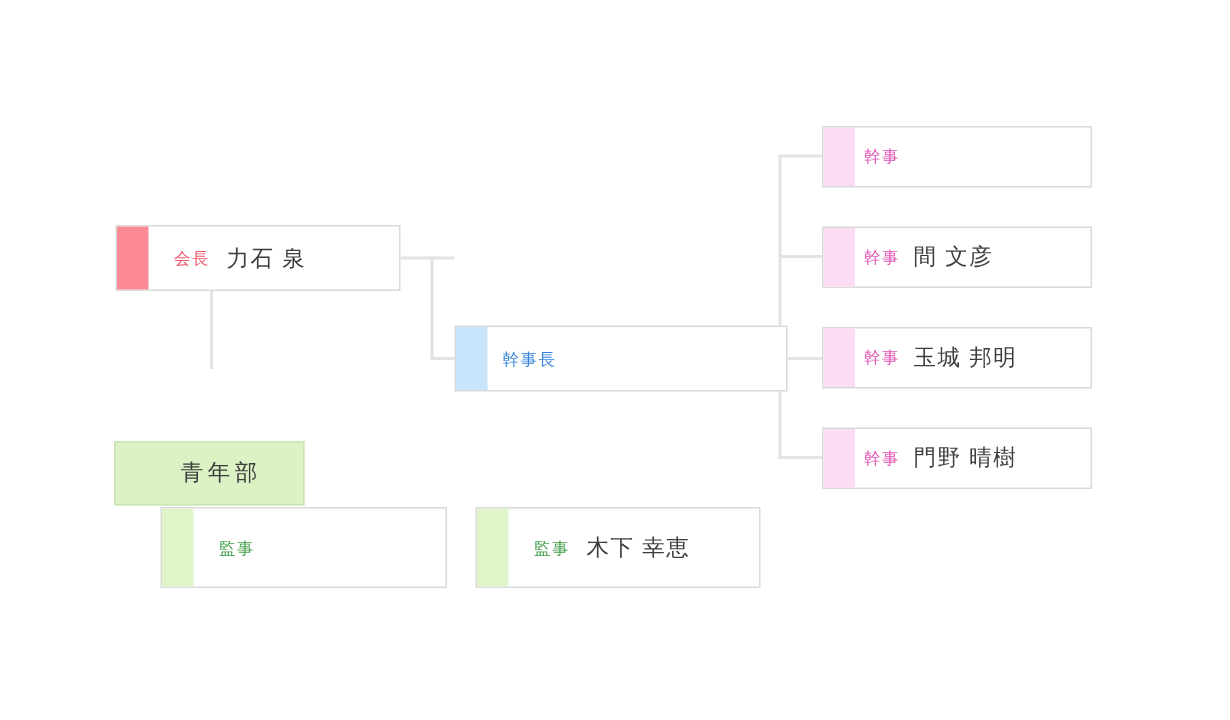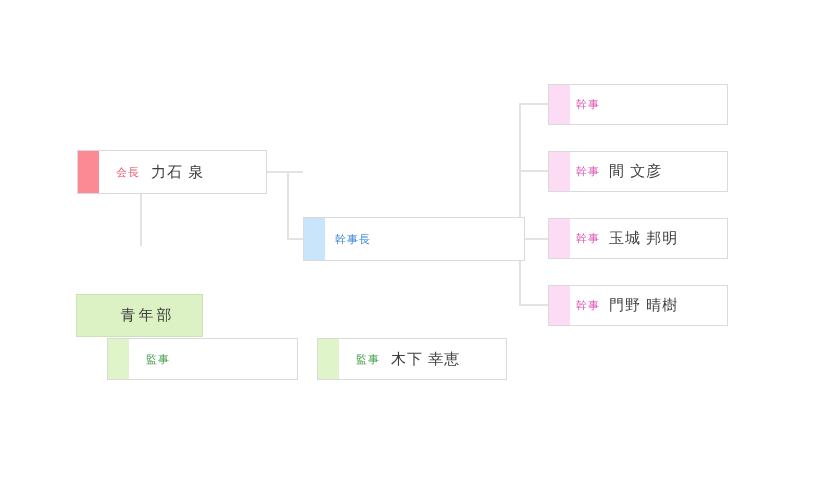--- a/index.html
+++ b/index.html
@@ -37,21 +37,21 @@
 
   .n-secgen{left:303px;top:217px;width:222px;height:44px;padding-left:31px;}
   .n-secgen .bar{background:var(--secretary-general-accent);}
   .n-secgen .role{color:var(--secretary-general-label);}
 
   .n-sec{left:548px;width:180px;height:41px;padding-left:27px;}
   .n-sec .bar{background:var(--secretary-accent);}
   .n-sec .role{color:var(--secretary-label);margin-right:9px;}
   .n-sec0{top:84px;} .n-sec1{top:151px;} .n-sec2{top:218px;} .n-sec3{top:285px;}
 
-  .n-aud{top:338px;width:191px;height:42px;padding-left:38px;}
+  .n-aud{top:338px;width:191px;height:54px;padding-left:38px;}
   .n-aud .bar{background:var(--auditor-accent);}
   .n-aud .role{color:var(--auditor-label);}
   .n-aud0{left:107px;} .n-aud1{left:317px;width:190px;}
 
   .n-youth{
     left:76px;top:246px;width:127px;height:43px;
     background:var(--department-fill);border:1.5px solid var(--department-border);
     justify-content:center;padding-left:16px;margin-top:48px;
   }
   .n-youth .name{letter-spacing:3px;}

